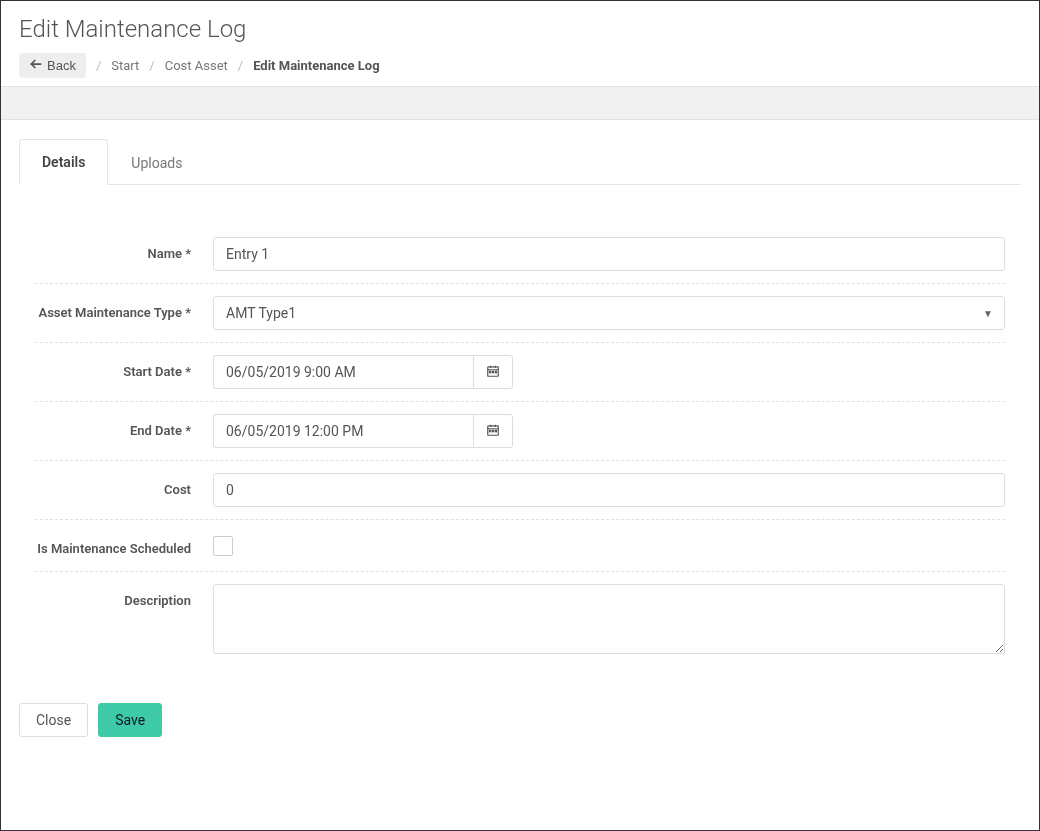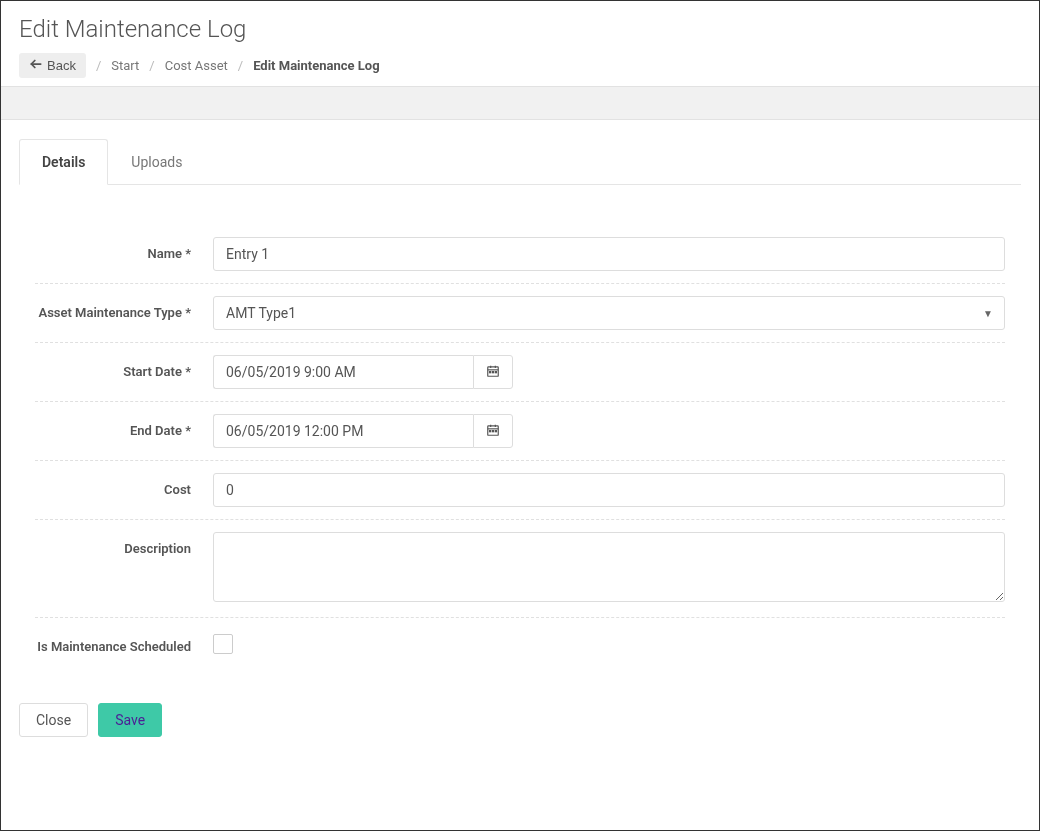--- a/index.html
+++ b/index.html
@@ -50,20 +50,21 @@
       border-top: 1px solid #e2e2e2;
       border-bottom: 1px solid #e2e2e2;
       height: 34px;
     }
     .content-wrap {
       padding: 18px;
     }
     .tabs-row {
       display: flex;
       border-bottom: 1px solid #e5e5e5;
+      align-items: center;
     }
     .tab {
       padding: 14px 22px;
       font-size: 14px;
       color: #777;
       cursor: pointer;
       border: 1px solid transparent;
       border-bottom: none;
       position: relative;
       bottom: -1px;
@@ -177,21 +178,21 @@
       font-family: inherit;
     }
     .btn-default {
       background: #fff;
       border: 1px solid #ddd;
       color: #555;
     }
     .btn-primary {
       background: #3ec9a7;
       border: 1px solid #3ec9a7;
-      color: #4c1d95;
+      color: #0f172a;
     }
     .icon-svg { width: 14px; height: 14px; }
   </style>
 </head>
 <body>
 
 <div class="page-header">
   <h1 class="page-title">Edit Maintenance Log</h1>
   <div class="breadcrumb-row">
     <button class="back-button">
@@ -286,30 +287,30 @@
     </div>
 
     <div class="form-row">
       <div class="label-col">Cost</div>
       <div class="input-col">
         <input type="text" class="text-input" value="0" style="">
       </div>
     </div>
 
     <div class="form-row">
+      <div class="label-col">Is Maintenance Scheduled</div>
+      <div class="input-col">
+        <input type="checkbox" class="checkbox-input" style="">
+      </div>
+    </div>
+
+    <div class="form-row">
       <div class="label-col">Description</div>
       <div class="input-col">
         <textarea class="textarea-input" style=""></textarea>
-      </div>
-    </div>
-
-    <div class="form-row">
-      <div class="label-col">Is Maintenance Scheduled</div>
-      <div class="input-col">
-        <input type="checkbox" class="checkbox-input" style="">
       </div>
     </div>
 
   </div>
 </div>
 
 <div class="footer-buttons">
   <button class="btn btn-default">Close</button>
   <button class="btn btn-primary">Save</button>
 </div>

